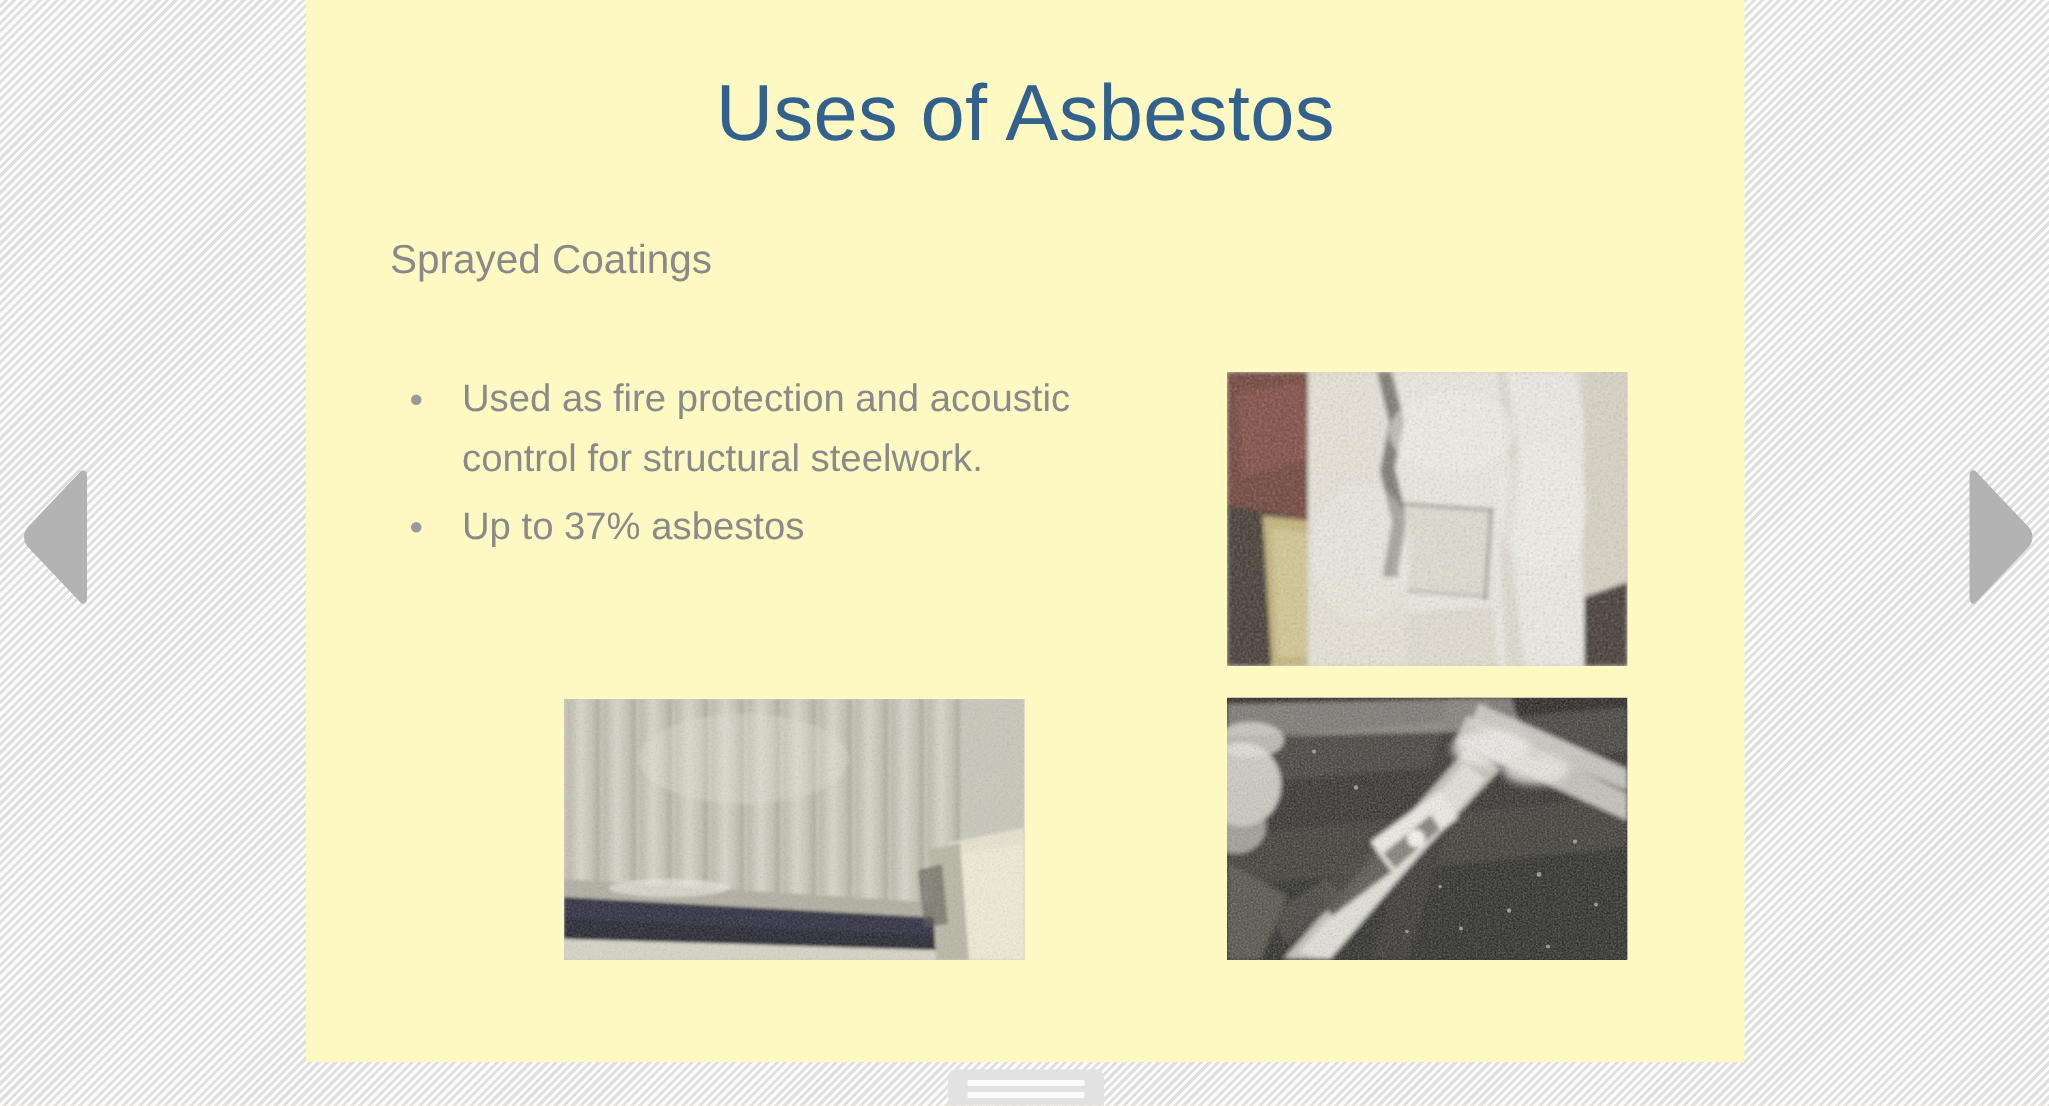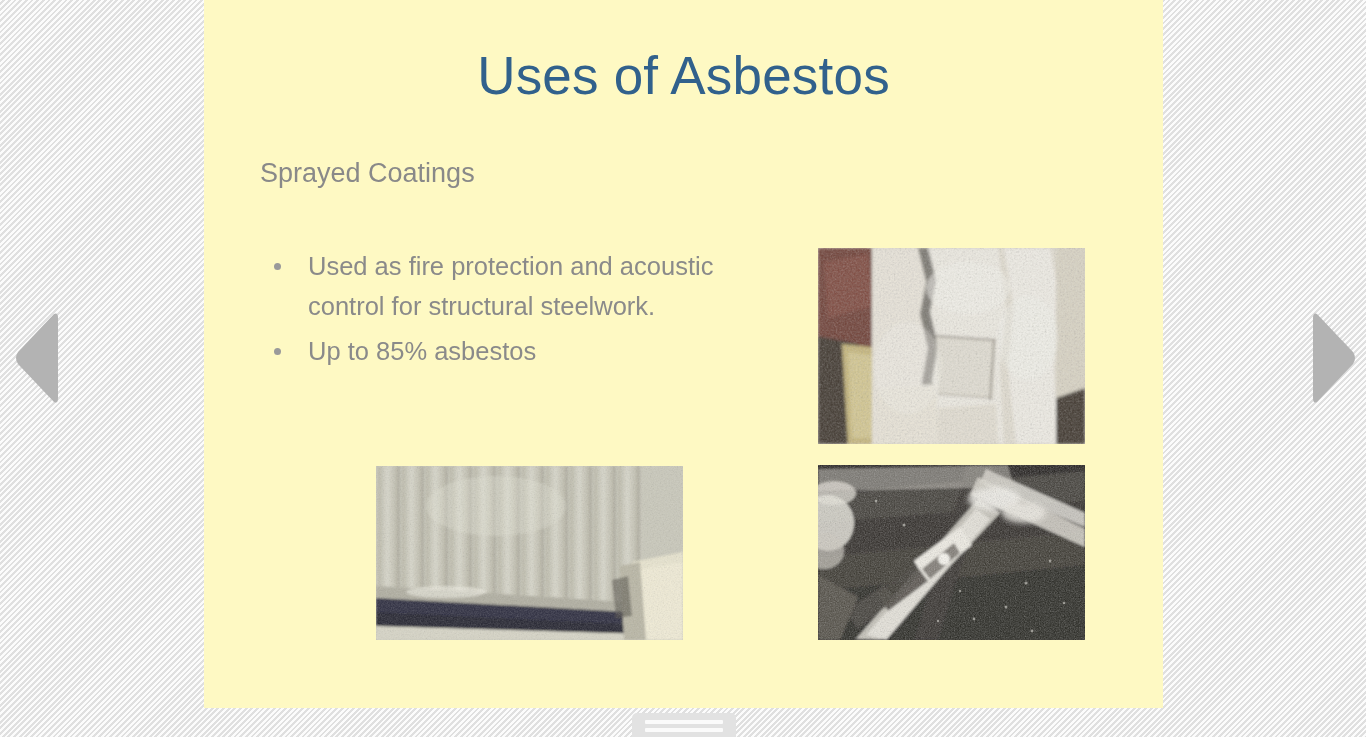--- a/index.html
+++ b/index.html
@@ -163,21 +163,21 @@
 
     <div id="subheading">Sprayed Coatings</div>
 
     <ul id="bullet-list">
       <li class="bullet-item">
         <span class="bullet-marker"></span>
         <span class="bullet-text">Used as fire protection and acoustic control for structural steelwork.</span>
       </li>
       <li class="bullet-item">
         <span class="bullet-marker"></span>
-        <span class="bullet-text">Up to 85% asbestos</span>
+        <span class="bullet-text">Up to 37% asbestos</span>
       </li>
     </ul>
 
     <div class="photo" id="photo-spray-coated-steel">
       <svg class="photo-canvas" viewBox="0 0 267 196" preserveAspectRatio="none">
         <defs>
           <filter id="grain1" x="0" y="0" width="100%" height="100%">
             <feTurbulence type="fractalNoise" baseFrequency="0.55" numOctaves="4" seed="7"></feTurbulence>
             <feColorMatrix type="saturate" values="0"></feColorMatrix>
             <feComponentTransfer>

